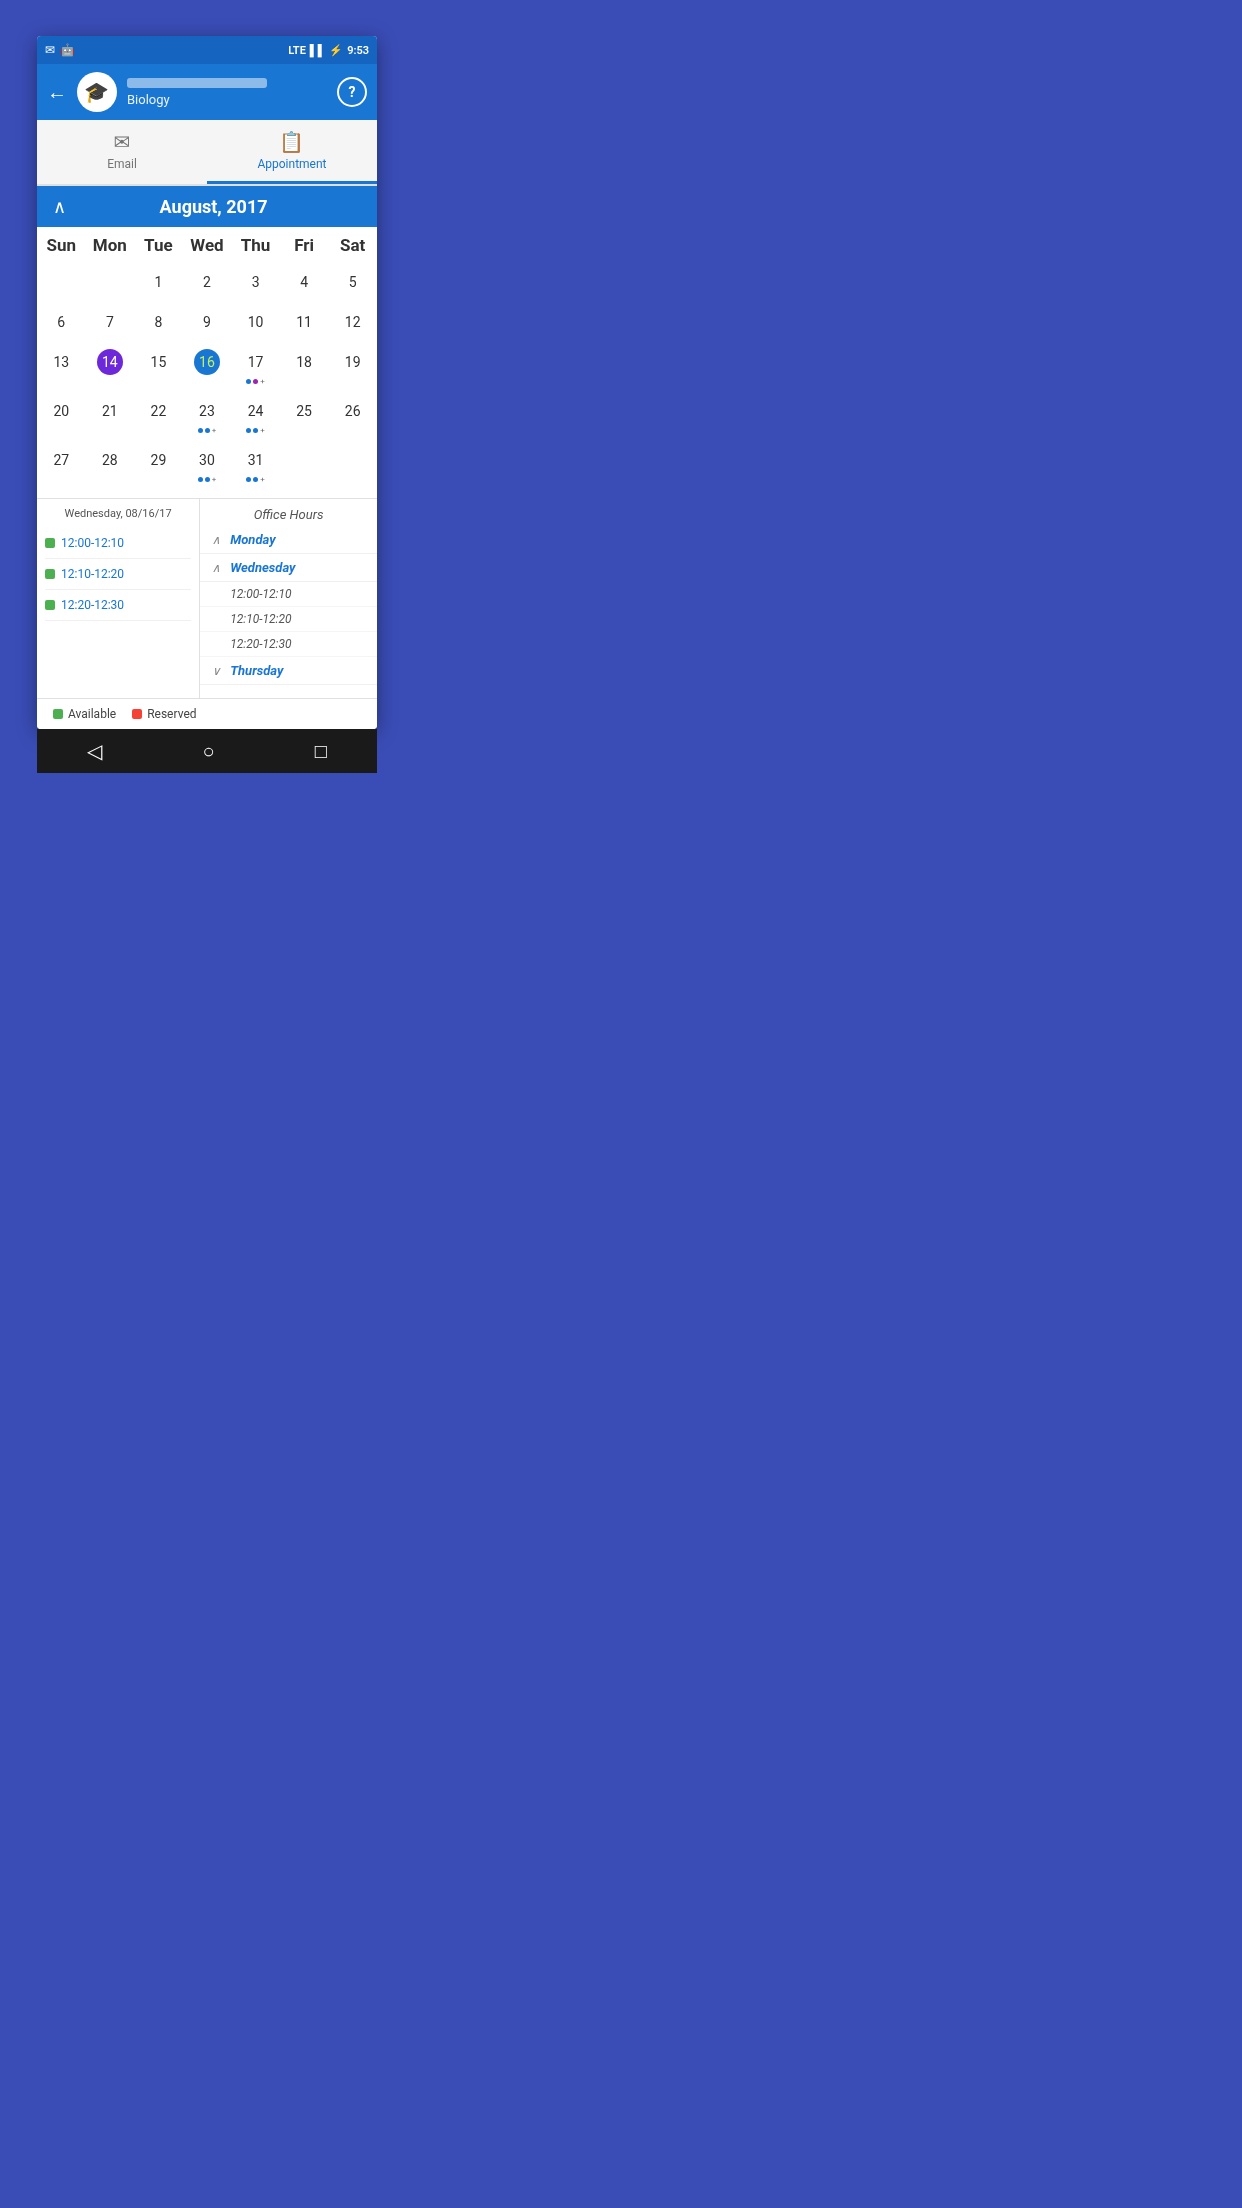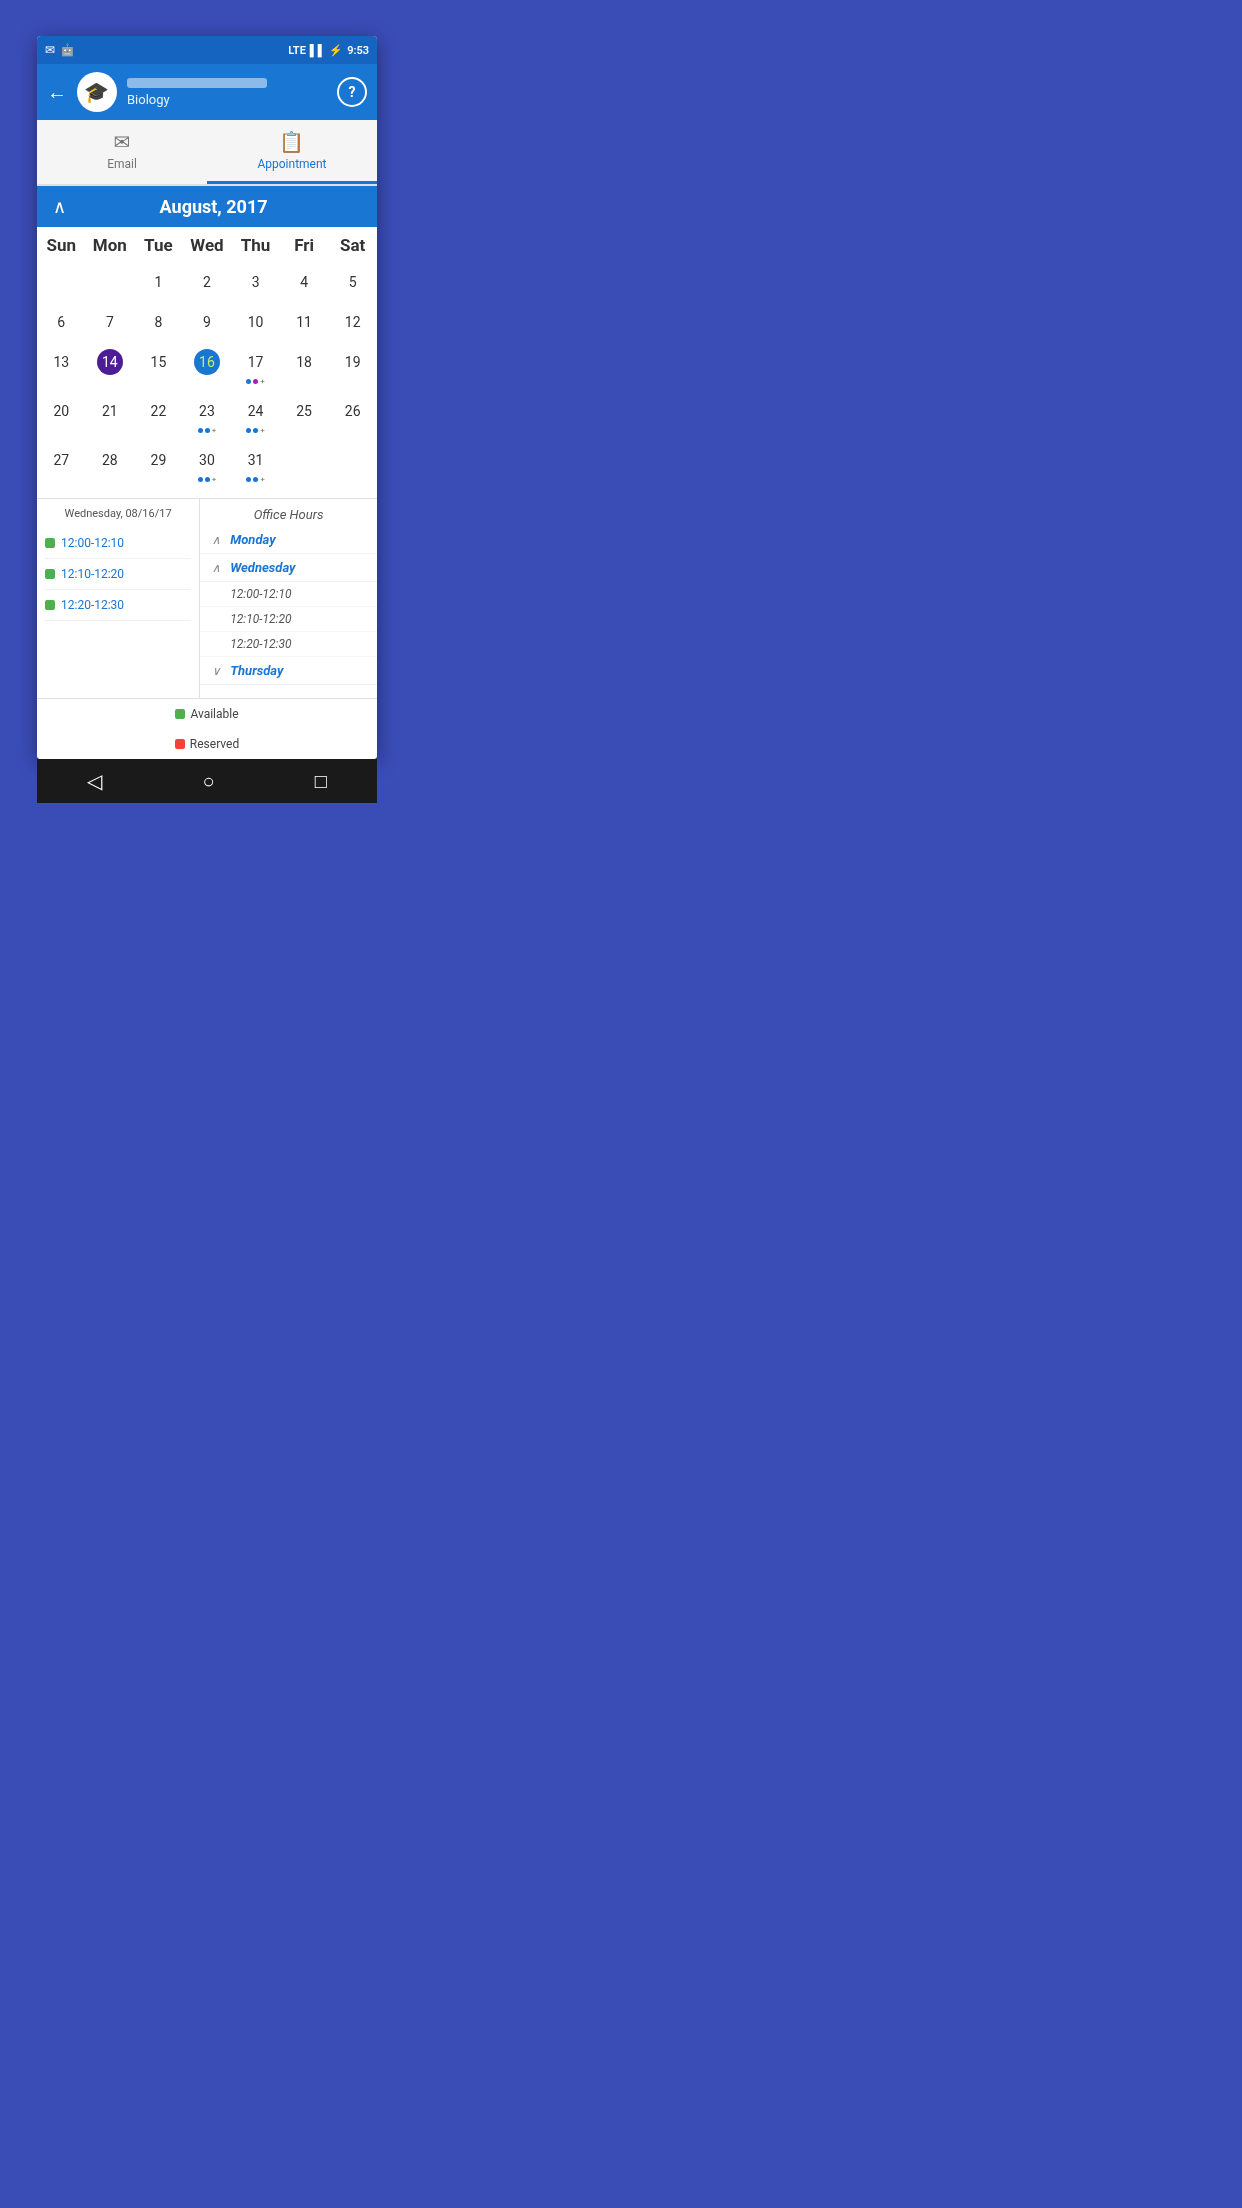--- a/index.html
+++ b/index.html
@@ -205,21 +205,21 @@
     .cal-cell.empty { }
     .cal-cell .day-num {
       width: 26px;
       height: 26px;
       display: flex;
       align-items: center;
       justify-content: center;
       border-radius: 50%;
     }
     .cal-cell.today .day-num {
-      background: #4c1d95;
+      background: #6d28d9;
       color: white;
     }
     .cal-cell.selected .day-num {
       background: #1976d2;
       color: #bef264;
     }
     .cal-dots {
       display: flex;
       gap: 2px;
       margin-top: 2px;
@@ -312,21 +312,20 @@
     }
 
     
     .legend {
       background: white;
       border-top: 1px solid #e0e0e0;
       padding: 8px 16px;
       display: flex;
       align-items: center;
       gap: 16px;
-      flex-direction: column;
     }
     .legend-item {
       display: flex;
       align-items: center;
       gap: 5px;
       font-size: 12px;
       color: #444;
     }
     .legend-dot {
       width: 10px;

